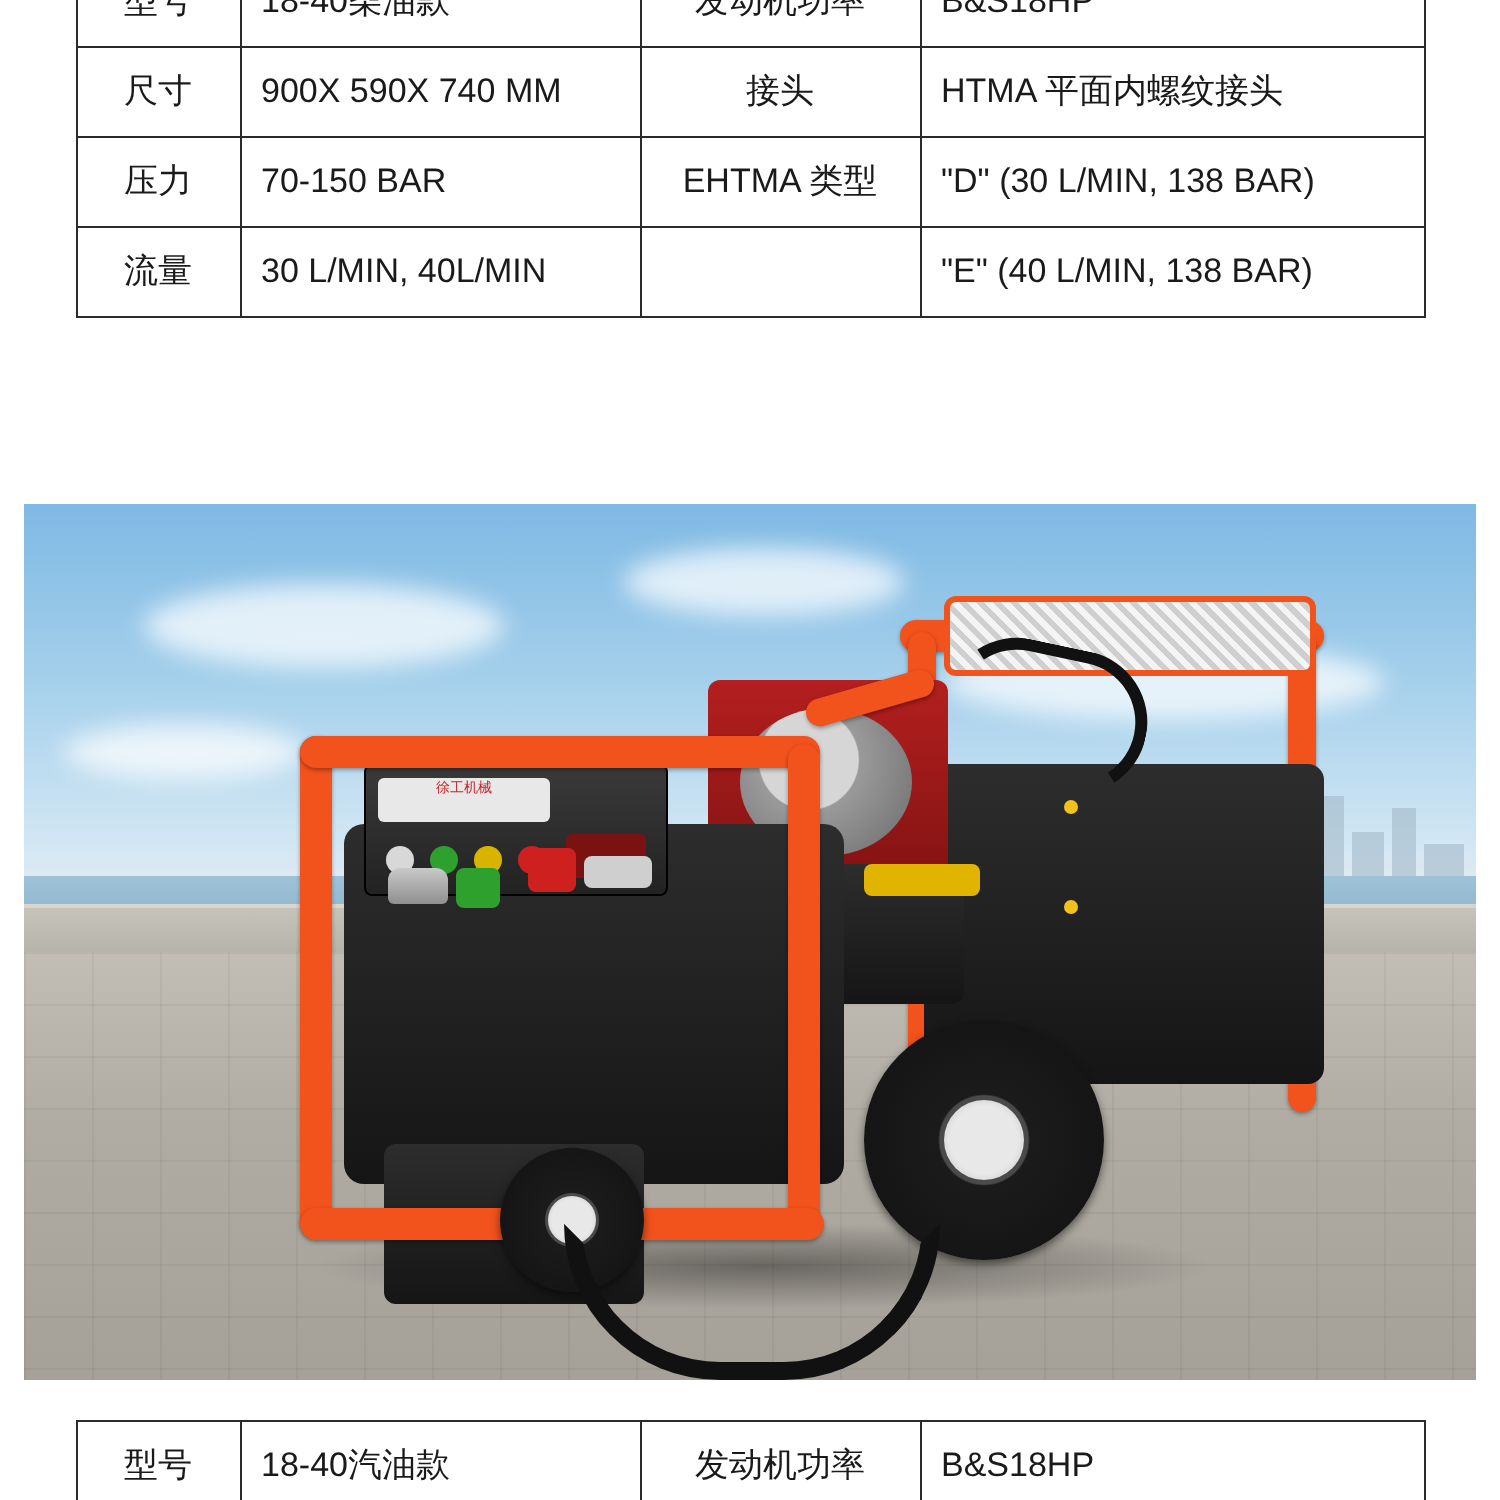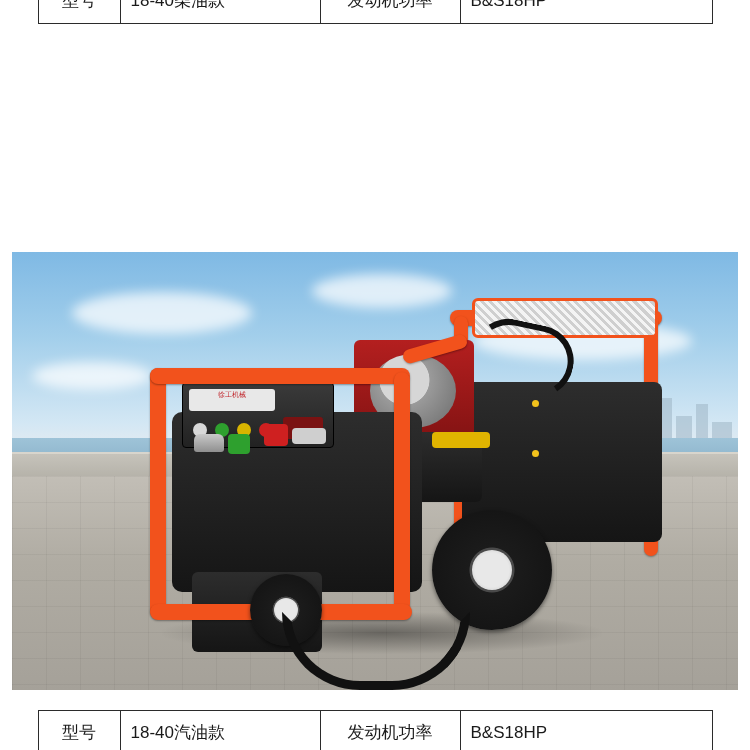--- a/index.html
+++ b/index.html
@@ -237,20 +237,38 @@
           <col class="col-b">
           <col class="col-c">
           <col class="col-d">
       </colgroup>
       <tbody>
         <tr>
           <td class="label">型号</td>
           <td class="value">18-40柴油款</td>
           <td class="label">发动机功率</td>
           <td class="value">B&amp;S18HP</td>
+        </tr>
+        <tr>
+          <td class="label">尺寸</td>
+          <td class="value">900X 590X 740 MM</td>
+          <td class="label">接头</td>
+          <td class="value">HTMA 平面内螺纹接头</td>
+        </tr>
+        <tr>
+          <td class="label">压力</td>
+          <td class="value">70-150 BAR</td>
+          <td class="label">EHTMA 类型</td>
+          <td class="value">"D" (30 L/MIN, 138 BAR)</td>
+        </tr>
+        <tr>
+          <td class="label">流量</td>
+          <td class="value">30 L/MIN, 40L/MIN</td>
+          <td class="label"></td>
+          <td class="value">"E" (40 L/MIN, 138 BAR)</td>
         </tr>
       </tbody>
     </table>
   </div>
 
   <div class="photo">
     <div class="sky"></div>
     <div class="cloud c1"></div>
     <div class="cloud c2"></div>
     <div class="cloud c3"></div>

